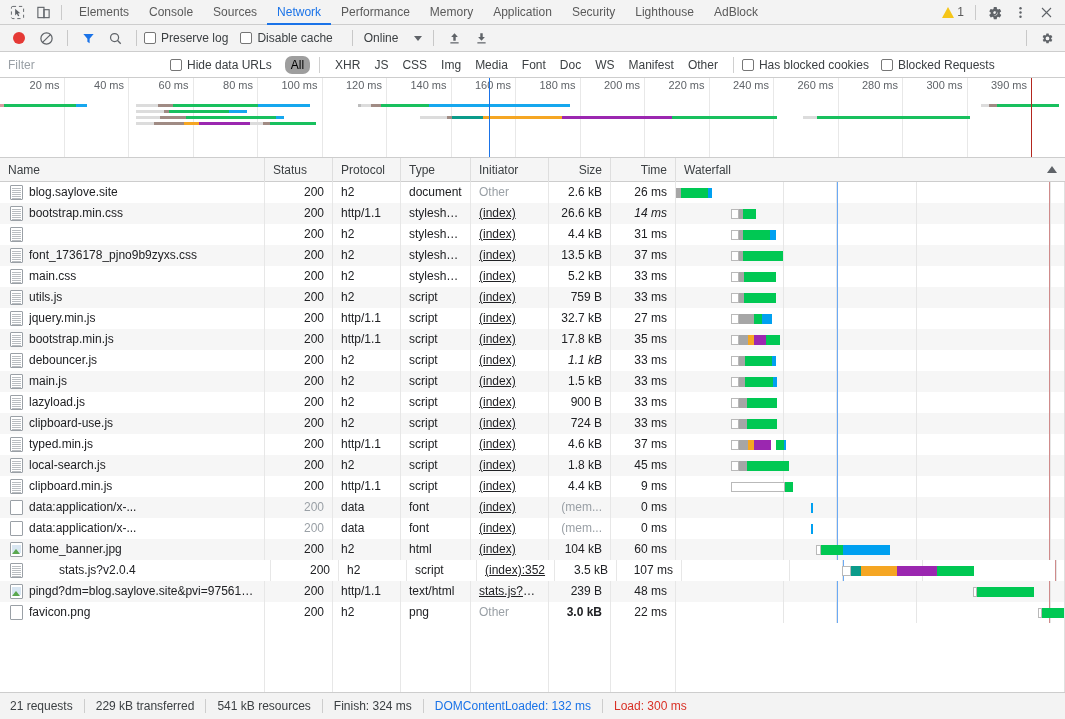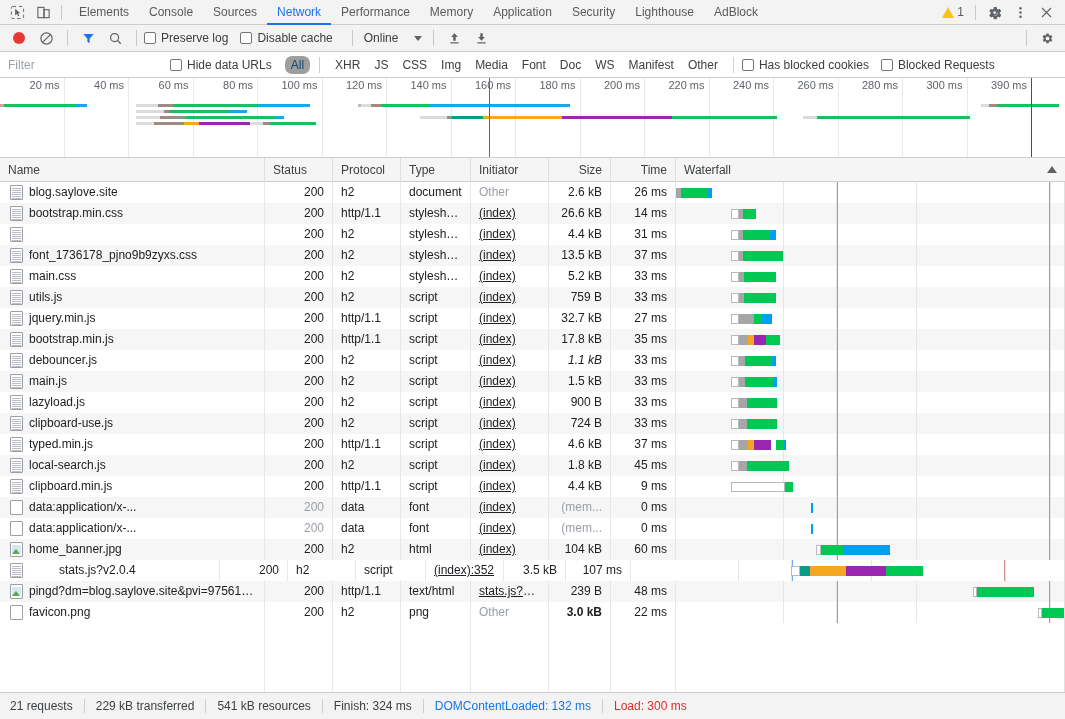--- a/index.html
+++ b/index.html
@@ -105,21 +105,21 @@
     font-size: 12px; color: #202124;
     padding-left: 8px;
   }
   .filter-input::placeholder { color: #9aa0a6; }
   .fb-sep { width: 1px; height: 16px; background: #d0d0d0; margin: 0 8px; }
   .type-btn {
     font-size: 12px; color: #3c4043;
     padding: 2px 6px; margin: 0 1px;
     border-radius: 7px; cursor: pointer; white-space: nowrap;
   }
-  .type-btn.sel { background: #9e9e9e; color: #0c4a6e; }
+  .type-btn.sel { background: #9e9e9e; color: #000000; }
 
   
   .overview {
     height: 80px; min-height: 80px;
     position: relative;
     background: #fff;
     border-bottom: 1px solid #cdcdcd;
     overflow: hidden;
   }
   .ov-vline { position: absolute; top: 0; bottom: 0; width: 1px; background: #e8e8e8; }
@@ -532,21 +532,21 @@
               <span class="ln" style="top: 11px;"></span>
               <span class="ln" style="top: 13px;"></span>
             </span>
             <span style="overflow: hidden; text-overflow: ellipsis; white-space: nowrap;">bootstrap.min.css</span>
           </div>
           <div class="cell num" style="width: 68px;"><span>200</span></div>
           <div class="cell" style="width: 68px;"><span>http/1.1</span></div>
           <div class="cell" style="width: 70px;"><span>stylesheet</span></div>
           <div class="cell" style="width: 78px;"><span class="initlink">(index)</span></div>
           <div class="cell num" style="width: 62px;"><span>26.6 kB</span></div>
-          <div class="cell num" style="width: 65px;"><span>14 ms</span></div>
+          <div class="cell num" style="width: 65px; font-style: italic;"><span>14 ms</span></div>
           <div class="cell wf">
             <div class="wf-grid">
               <div class="wf-vline" style="left: 107px;"></div>
               <div class="wf-vline" style="left: 160px;"></div>
               <div class="wf-vline" style="left: 240px;"></div>
               <div class="wf-vline" style="left: 374px;"></div>
               <div class="wf-dcl" style="left: 161px;"></div>
               <div class="wf-load" style="left: 373px;"></div>
             </div>
             <div class="bar q" style="left: 55px; width: 8px;"></div>
@@ -1063,21 +1063,21 @@
               <div class="wf-vline" style="left: 374px;"></div>
               <div class="wf-dcl" style="left: 161px;"></div>
               <div class="wf-load" style="left: 373px;"></div>
             </div>
             <div class="bar q" style="left: 140px; width: 5px;"></div>
             <div class="bar wait" style="left: 145px; width: 22px;"></div>
             <div class="bar receive" style="left: 167px; width: 47px;"></div>
           </div>
         </div>
         <div class="row">
-          <div class="cell name" style="width: 220px; gap: 36px;">
+          <div class="cell name" style="width: 271px; gap: 36px;">
             <span class="ficon doc">
               <span class="pg"></span>
               <span class="ln" style="top: 3px;"></span>
               <span class="ln" style="top: 5px;"></span>
               <span class="ln" style="top: 7px;"></span>
               <span class="ln" style="top: 9px;"></span>
               <span class="ln" style="top: 11px;"></span>
               <span class="ln" style="top: 13px;"></span>
             </span>
             <span style="overflow: hidden; text-overflow: ellipsis; white-space: nowrap;">stats.js?v2.0.4</span>

